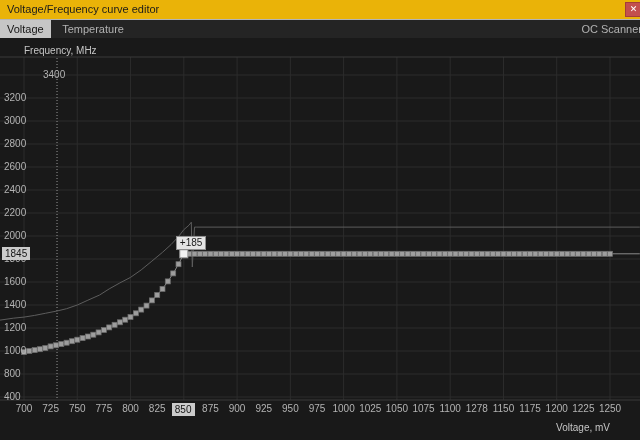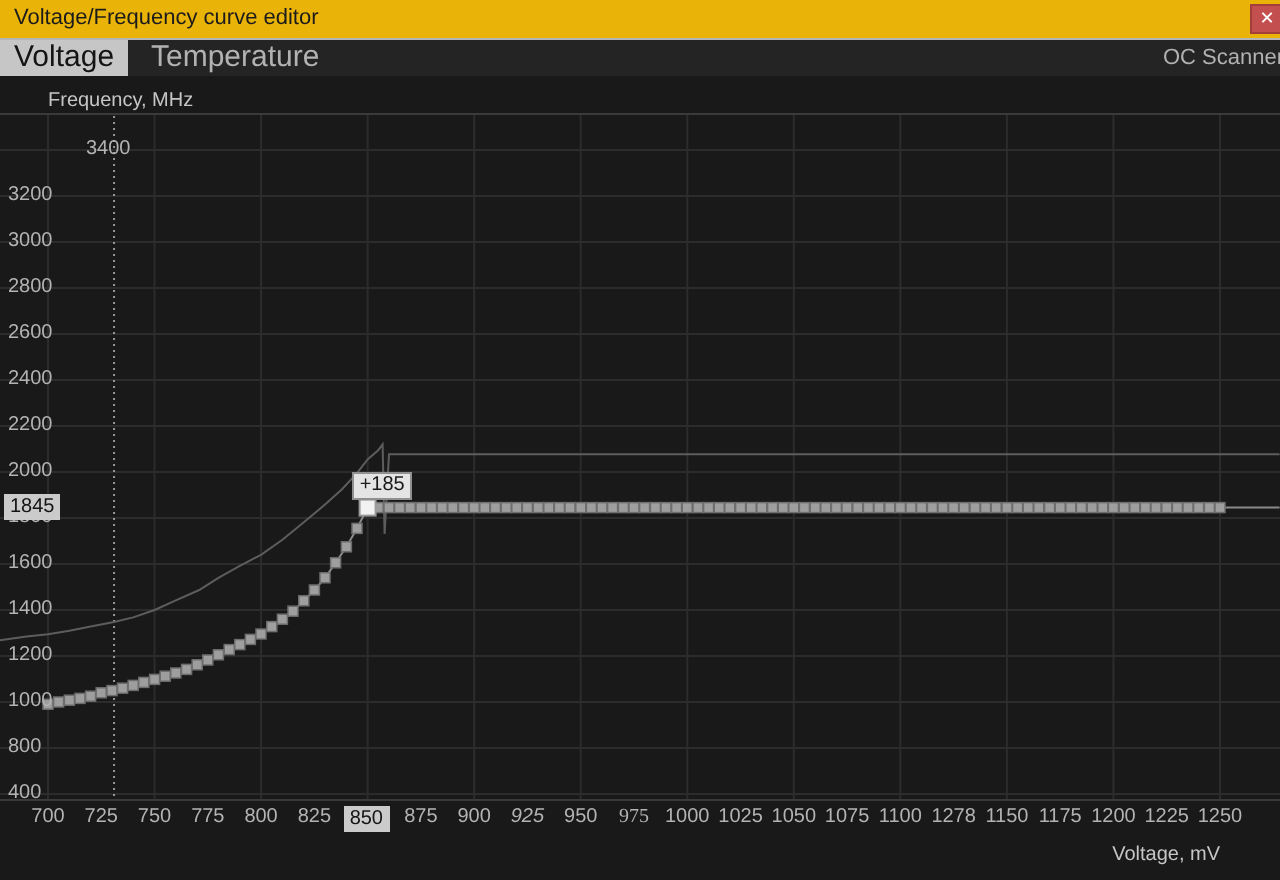--- a/index.html
+++ b/index.html
@@ -6,21 +6,21 @@
   body{width:640px;height:440px;overflow:hidden;position:relative;background:#191919;
        font-family:"Liberation Sans","DejaVu Sans",sans-serif;-webkit-font-smoothing:antialiased;}
   .titlebar{position:absolute;left:0;top:0;width:640px;height:19px;background:#eab308;
             border-bottom:1px solid #b5b5b5;}
   .title{position:absolute;left:7px;top:3px;font-size:11px;color:#1b1b1b;}
   .close-btn{position:absolute;left:625px;top:2px;width:17px;height:15px;background:#c3504e;
              border:1px solid #a33e3c;color:#fff;font-size:9px;line-height:13px;text-align:center;
              box-sizing:border-box;cursor:pointer;}
   .tabbar{position:absolute;left:0;top:20px;width:640px;height:18px;background:#242424;
           border-bottom:1px solid #111;}
-  .tab{display:inline-block;height:18px;line-height:18px;padding:0 7px;font-size:15px;
+  .tab{display:inline-block;height:18px;line-height:18px;padding:0 7px;font-size:11px;
        vertical-align:top;cursor:pointer;}
   .tab.selected{background:#c6c6c6;color:#141414;}
   .tab.unselected{background:transparent;color:#b2b2b2;}
   .oc-scanner{position:absolute;right:-6px;top:0;height:18px;line-height:18px;font-size:11px;
               color:#b2b2b2;padding:0 4px;cursor:pointer;}
   .chart{position:absolute;left:0;top:38px;width:640px;height:402px;background:#191919;}
   .chart svg{position:absolute;left:0;top:0;}
   .axis-title{position:absolute;font-size:10px;color:#c6c6c6;}
   .ylabel-title{left:24px;top:7px;}
   .xlabel-title{right:30px;top:384px;}
@@ -223,23 +223,23 @@
     <div class="tick y-tick" style="top: 54px;">3200</div>
     <div class="tick y-tick" style="top: 31px; margin-left: 39px;">3400</div>
     <div class="tick x-tick" style="left: 9px;">700</div>
     <div class="tick x-tick" style="left: 35.6364px;">725</div>
     <div class="tick x-tick" style="left: 62.2727px;">750</div>
     <div class="tick x-tick" style="left: 88.9091px;">775</div>
     <div class="tick x-tick" style="left: 115.545px;">800</div>
     <div class="tick x-tick" style="left: 142.182px;">825</div>
     <div class="tick x-tick" style="left: 195.455px;">875</div>
     <div class="tick x-tick" style="left: 222.091px;">900</div>
-    <div class="tick x-tick" style="left: 248.727px; font-style: italic;">925</div>
+    <div class="tick x-tick" style="left: 248.727px;">925</div>
     <div class="tick x-tick" style="left: 275.364px;">950</div>
-    <div class="tick x-tick" style="left: 302px; font-family: Liberation Serif, serif;">975</div>
+    <div class="tick x-tick" style="left: 302px;">975</div>
     <div class="tick x-tick" style="left: 328.636px;">1000</div>
     <div class="tick x-tick" style="left: 355.273px;">1025</div>
     <div class="tick x-tick" style="left: 381.909px;">1050</div>
     <div class="tick x-tick" style="left: 408.545px;">1075</div>
     <div class="tick x-tick" style="left: 435.182px;">1100</div>
     <div class="tick x-tick" style="left: 461.818px;">1278</div>
     <div class="tick x-tick" style="left: 488.455px;">1150</div>
     <div class="tick x-tick" style="left: 515.091px;">1175</div>
     <div class="tick x-tick" style="left: 541.727px;">1200</div>
     <div class="tick x-tick" style="left: 568.364px;">1225</div>

